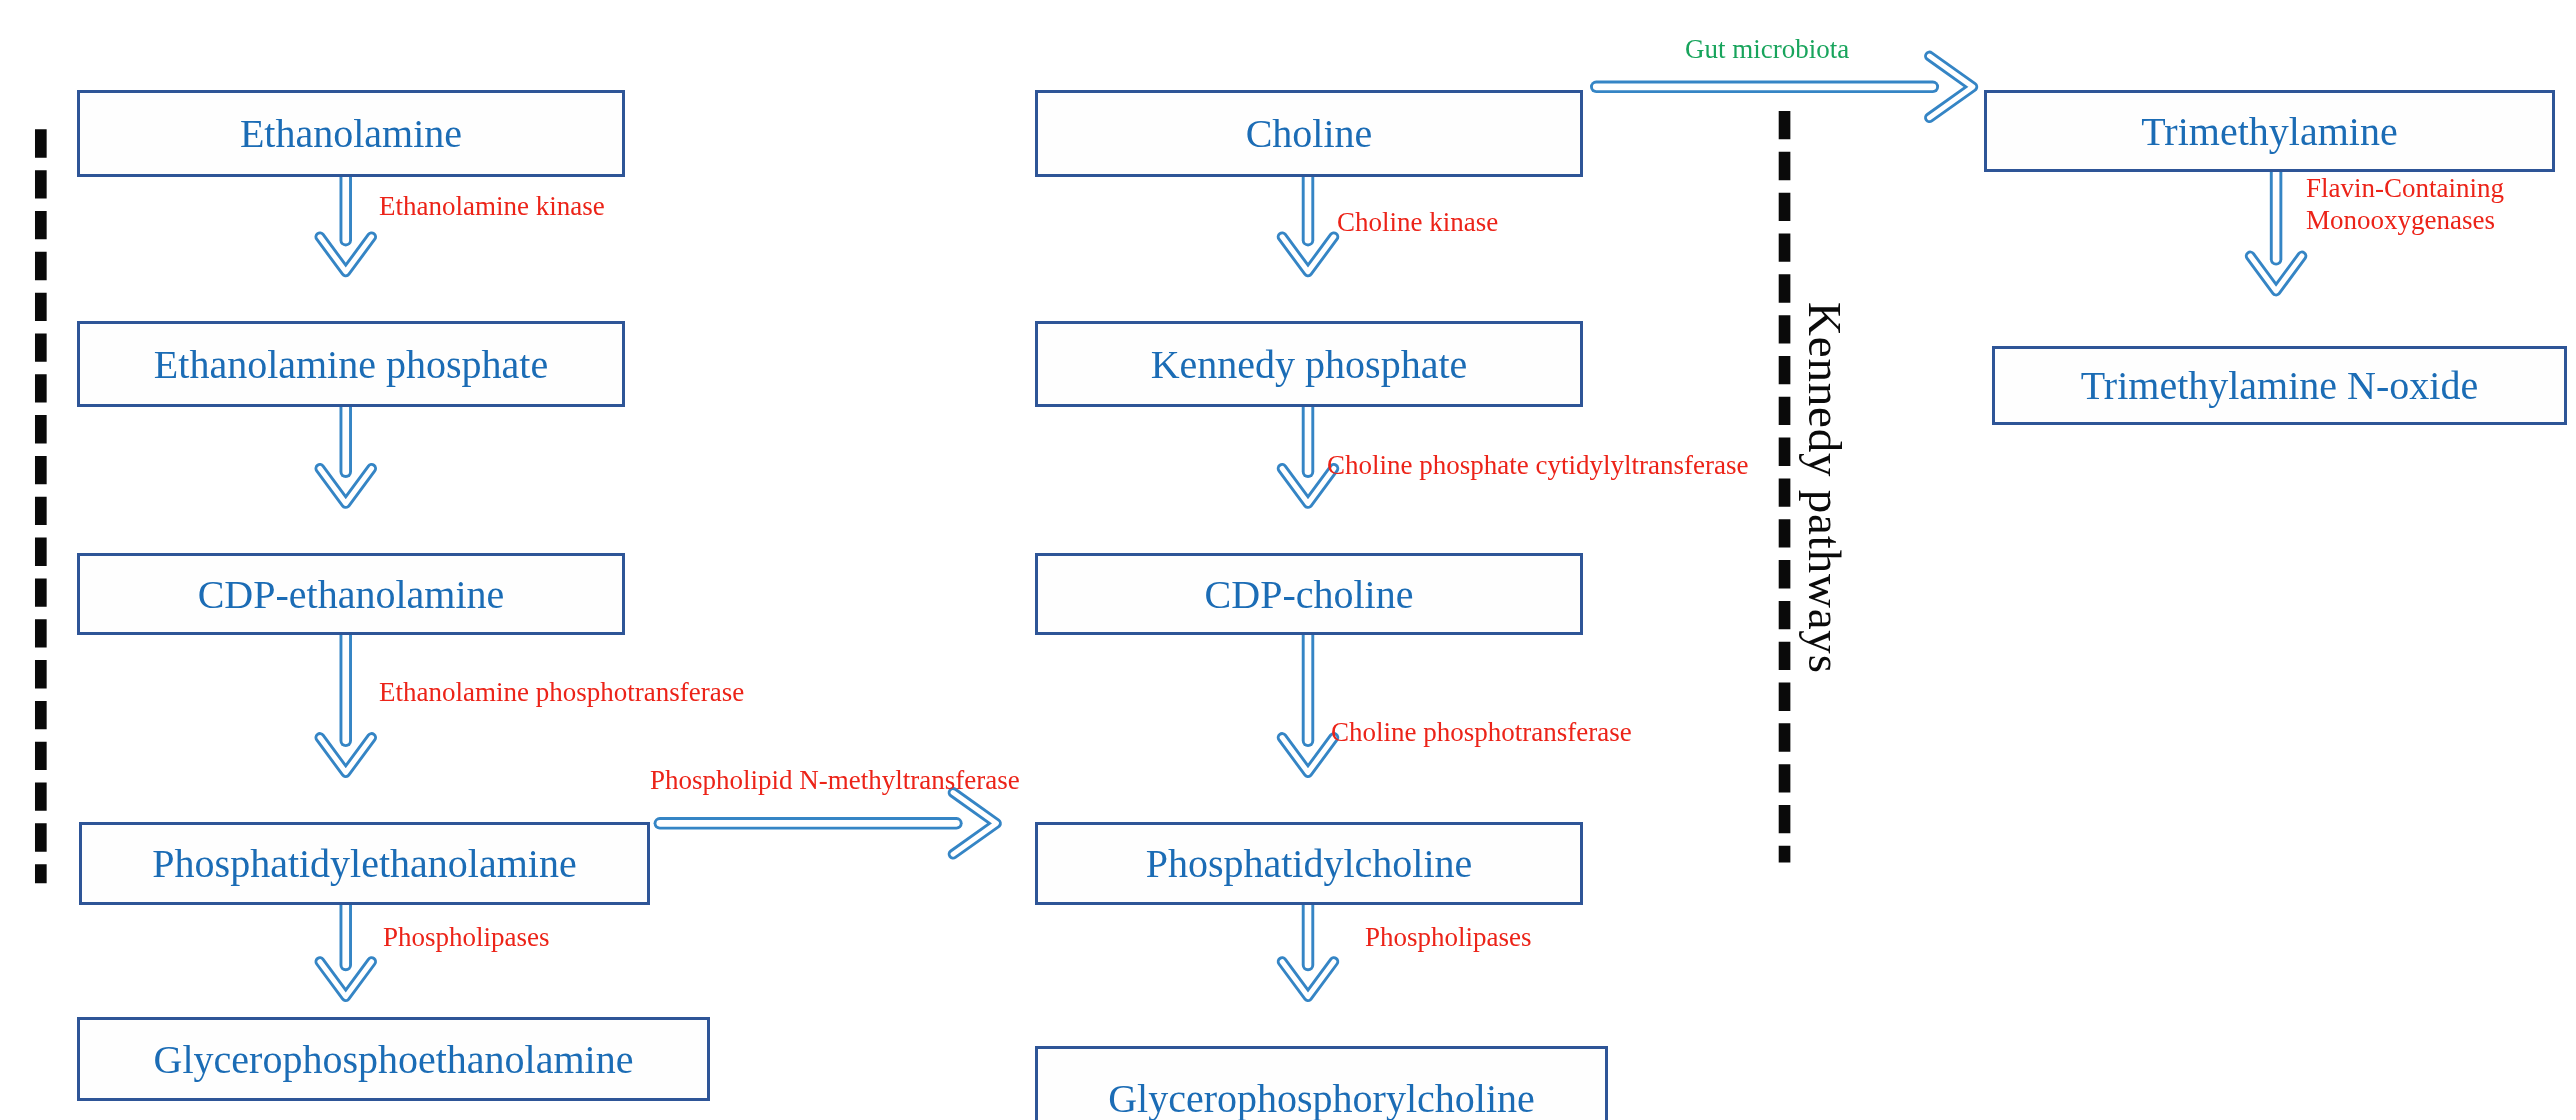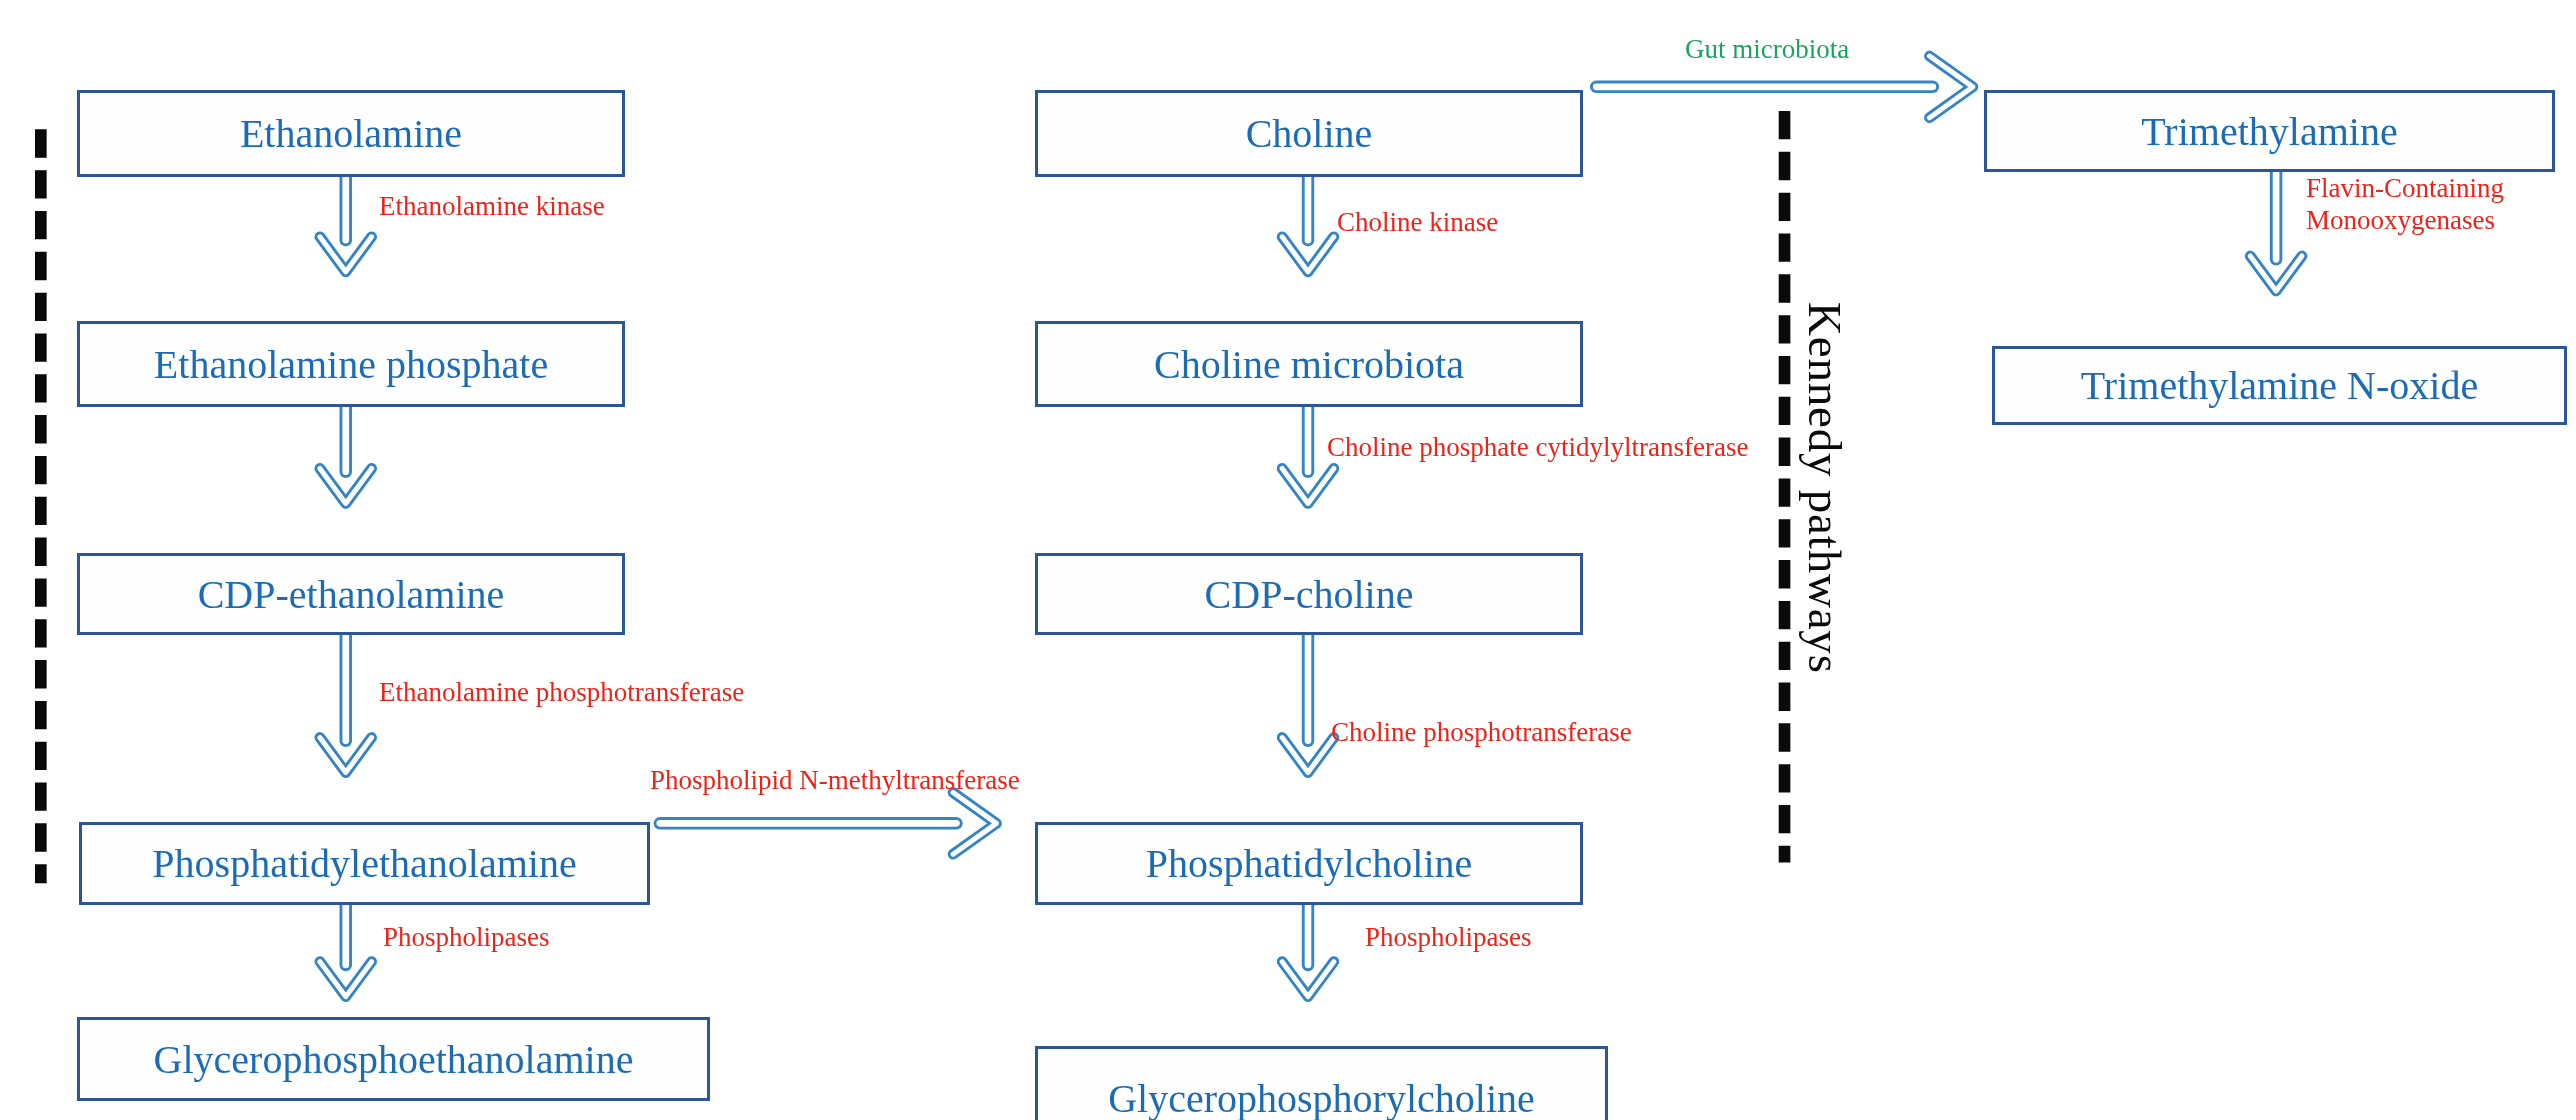--- a/index.html
+++ b/index.html
@@ -118,21 +118,21 @@
     <span>Phosphatidylethanolamine</span>
   </div>
   <div class="node" style="left:77px;top:973px;width:633px;height:84px">
     <span>Glycerophosphoethanolamine</span>
   </div>
 
   <div class="node" style="left:1035px;top:46px;width:548px;height:87px">
     <span>Choline</span>
   </div>
   <div class="node" style="left:1035px;top:277px;width:548px;height:86px">
-    <span>Choline microbiota</span>
+    <span>Kennedy phosphate</span>
   </div>
   <div class="node" style="left:1035px;top:509px;width:548px;height:82px">
     <span>CDP-choline</span>
   </div>
   <div class="node" style="left:1035px;top:778px;width:548px;height:83px">
     <span>Phosphatidylcholine</span>
   </div>
   <div class="node" style="left:1035px;top:1002px;width:573px;height:105px">
     <span>Glycerophosphorylcholine</span>
   </div>
@@ -142,21 +142,21 @@
   </div>
   <div class="node" style="left:1992px;top:302px;width:575px;height:79px">
     <span>Trimethylamine N-oxide</span>
   </div>
 
   <div class="enzyme" style="left:379px;top:190px">Ethanolamine kinase</div>
   <div class="enzyme" style="left:379px;top:676px">Ethanolamine phosphotransferase</div>
   <div class="enzyme" style="left:383px;top:921px">Phospholipases</div>
 
   <div class="enzyme" style="left:1337px;top:206px">Choline kinase</div>
-  <div class="enzyme" style="left:1327px;top:431px">Choline phosphate cytidylyltransferase</div>
+  <div class="enzyme" style="left:1327px;top:449px">Choline phosphate cytidylyltransferase</div>
   <div class="enzyme" style="left:1331px;top:716px">Choline phosphotransferase</div>
   <div class="enzyme" style="left:1365px;top:921px">Phospholipases</div>
 
   <div class="enzyme" style="left:650px;top:764px">Phospholipid N-methyltransferase</div>
   <div class="enzyme gut" style="left:1685px;top:33px">Gut microbiota</div>
   <div class="enzyme" style="left:2306px;top:172px">
     <div>Flavin-Containing</div>
     <div>Monooxygenases</div>
   </div>
 

